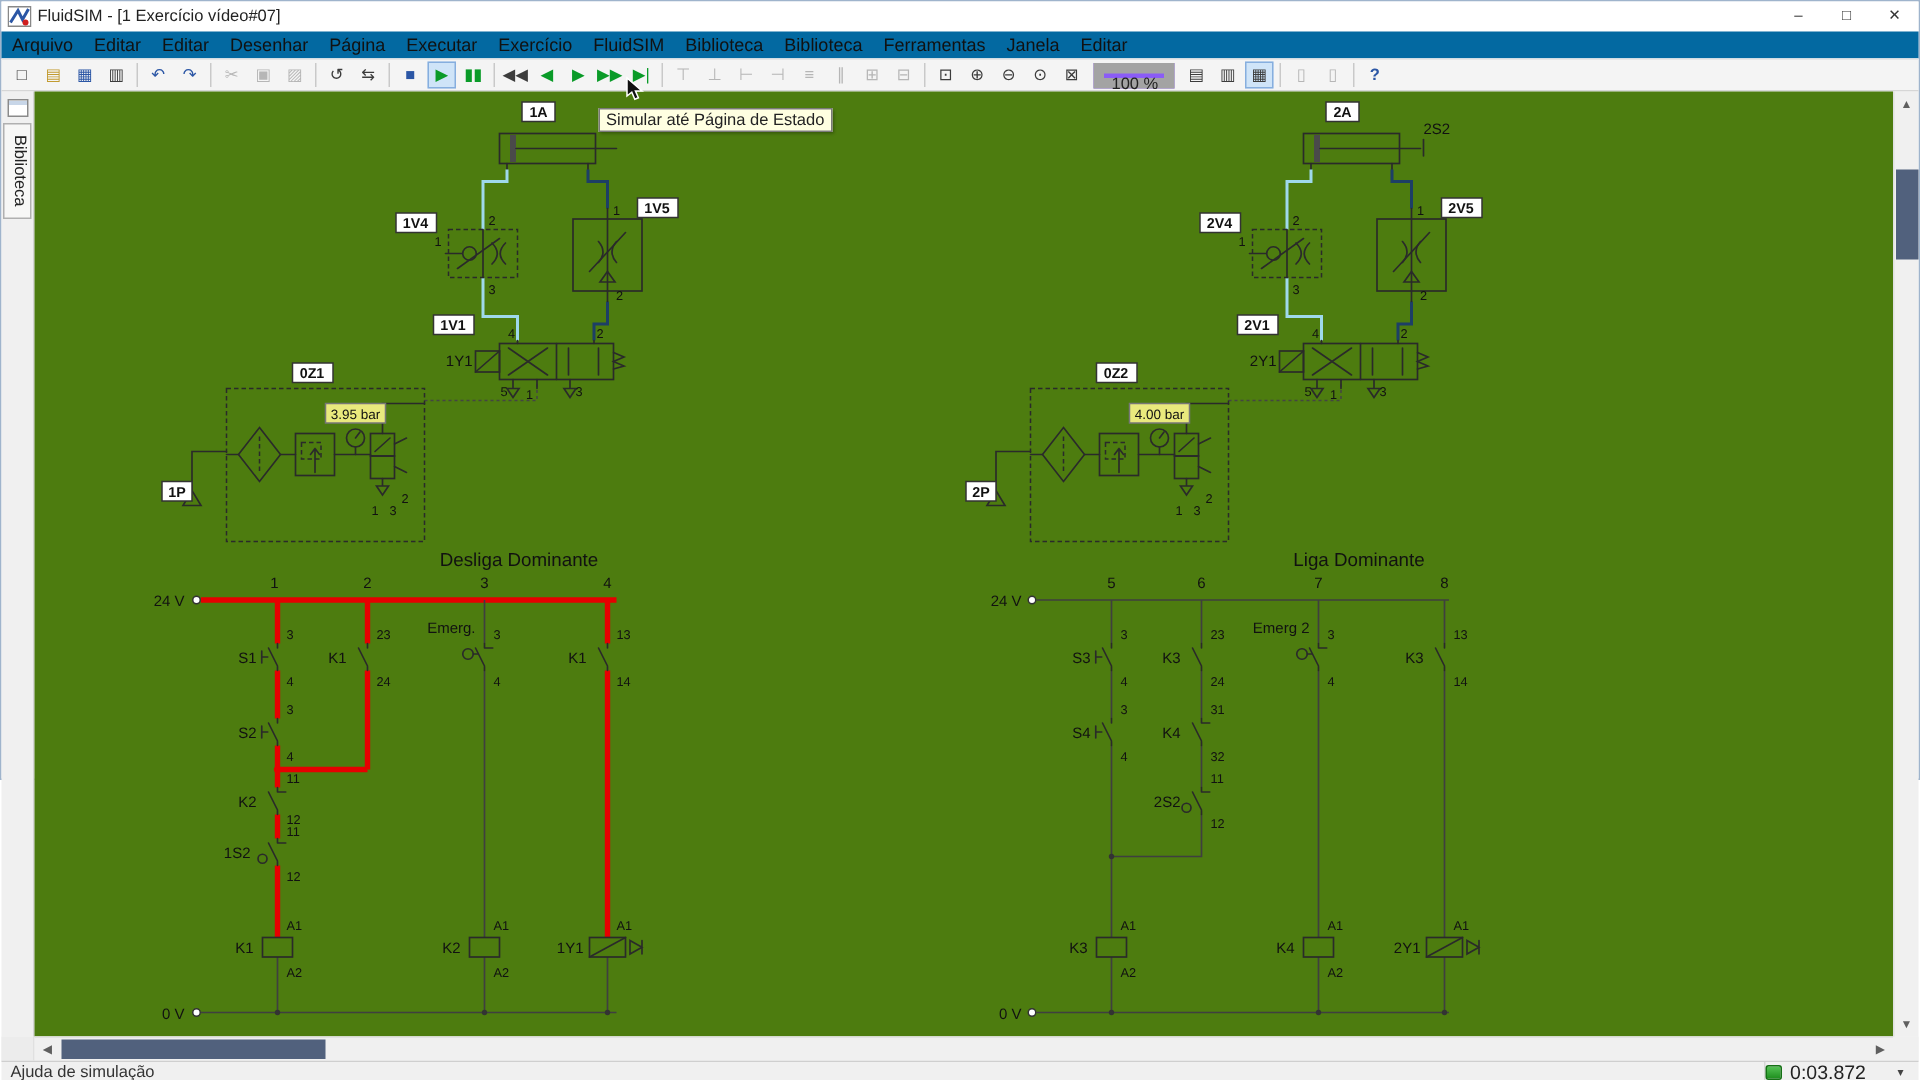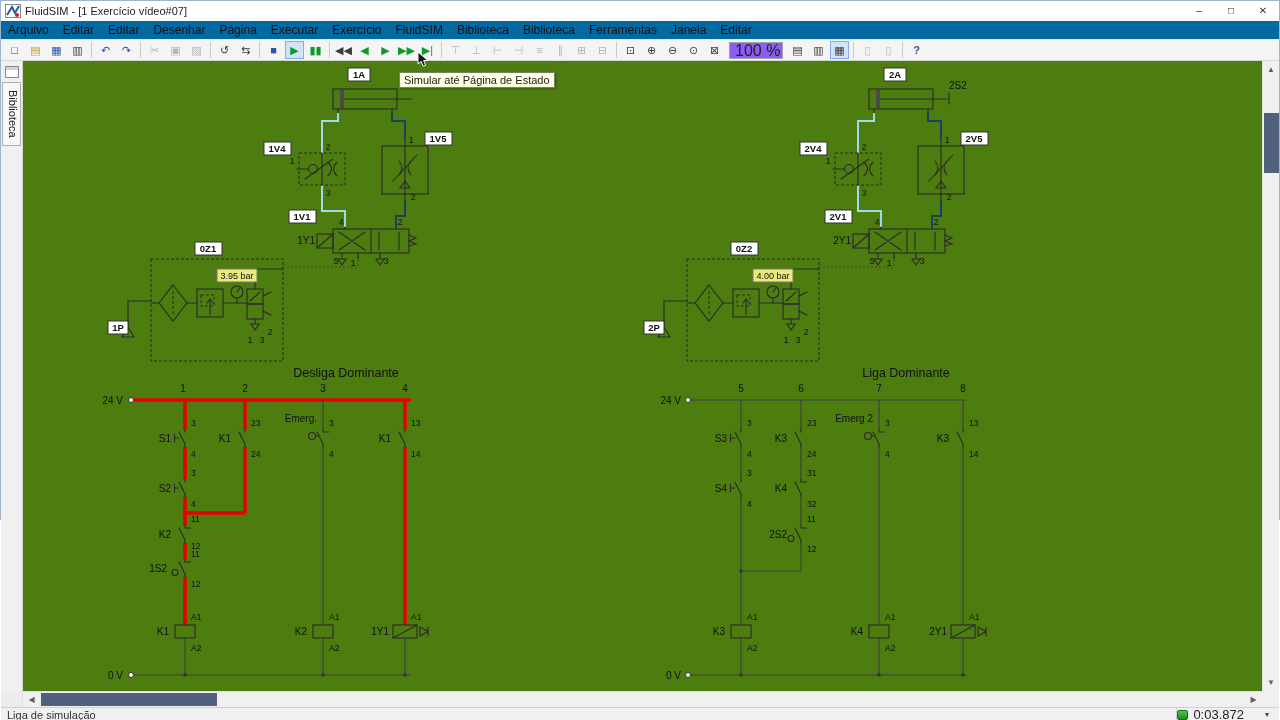--- a/index.html
+++ b/index.html
@@ -16,21 +16,21 @@
 .menu-item{padding:0 7px;height:18px;line-height:18px;white-space:nowrap}
 
 .toolbar{height:22px;background:#f4f4f4;border-top:1px solid #e6e6e6;border-bottom:1px solid #d6d6d6;display:flex;align-items:center;padding:0 3px;position:relative}
 .tbtn{min-width:19px;height:18px;line-height:16px;text-align:center;font-size:11px;color:#3c3c3c;margin:0 1px;border:1px solid transparent;white-space:nowrap}
 .tsep{width:1px;height:16px;background:#c9c9c9;margin:0 3px}
 .dis{color:#b6b6b6}
 .grn{color:#0a9b28}
 .blu{color:#2b56a5}
 .amb{color:#c29b30}
 .pressed{background:#cfe4f8;border-color:#86aede}
-.zoombox{width:54px;height:17px;border:1px solid #a3a3a3;background:#8b5cf6;font-size:16px;line-height:15px;padding-left:5px;margin:0 4px;color:#222}
+.zoombox{width:54px;height:17px;border:7px solid #a3a3a3;background:#8b5cf6;font-size:11px;line-height:15px;padding-left:5px;margin:0 4px;color:#222}
 
 .main{display:flex;height:630px}
 .sidebar{width:22px;background:#f0f0f0;border-right:1px solid #d4d4d4;position:relative}
 .mini-icon{width:14px;height:12px;margin:5px auto 2px;border:1px solid #8a8a8a;background:#fff;box-shadow:inset 0 3px 0 #c8d6e8}
 .vtab{writing-mode:vertical-rl;font-size:11px;color:#222;background:#f7f7f6;border:1px solid #b0b0b0;padding:7px 1px;margin:4px auto 0;display:block;width:19px;text-align:center}
 .canvas{flex:1;position:relative;background:#4d7c0f;overflow:hidden}
 svg.draw{position:absolute;left:0;top:0;display:block}
 .tooltip{position:absolute;left:376px;top:11px;background:#ffffe1;border:1px solid #7a7a7a;font-size:11px;color:#222;padding:0 4px;height:16px;line-height:15px;white-space:nowrap;box-shadow:1px 1px 2px rgba(0,0,0,.3);z-index:20}
 .cursor{position:absolute;left:416px;top:50px;z-index:40}
 
@@ -479,21 +479,21 @@
     <div class="hs-left"></div>
     <div class="hs-track">
       <div class="harrow">◀</div>
       <div class="hthumb"></div>
       <div class="harrow rt">▶</div>
     </div>
     <div class="hs-corner"></div>
   </div>
 
   <div class="statusbar">
-    <span class="sb-mode">Liga de simulação</span>
+    <span class="sb-mode">Ajuda de simulação</span>
     <div class="sb-right">
       <span class="sb-clock"></span>
       <span class="sb-timer">0:03.872</span>
       <span class="sb-caret">▾</span>
     </div>
   </div>
 
 </div>
 
 </body></html>

